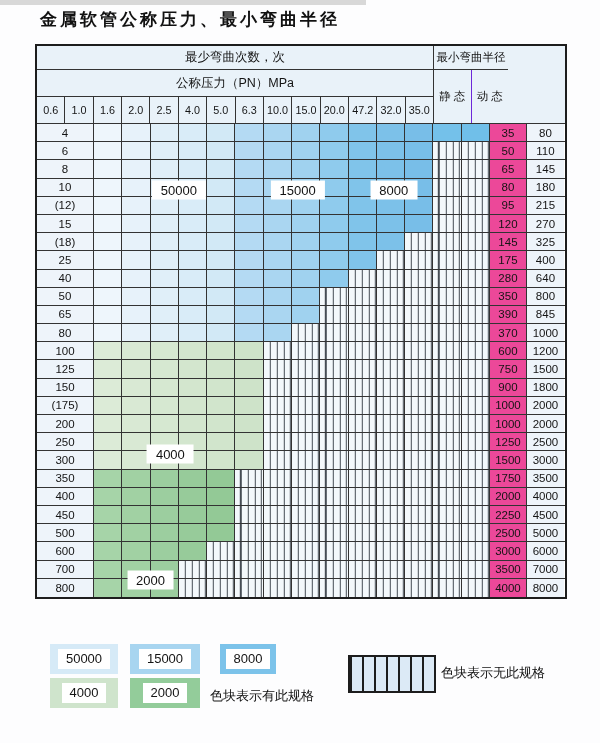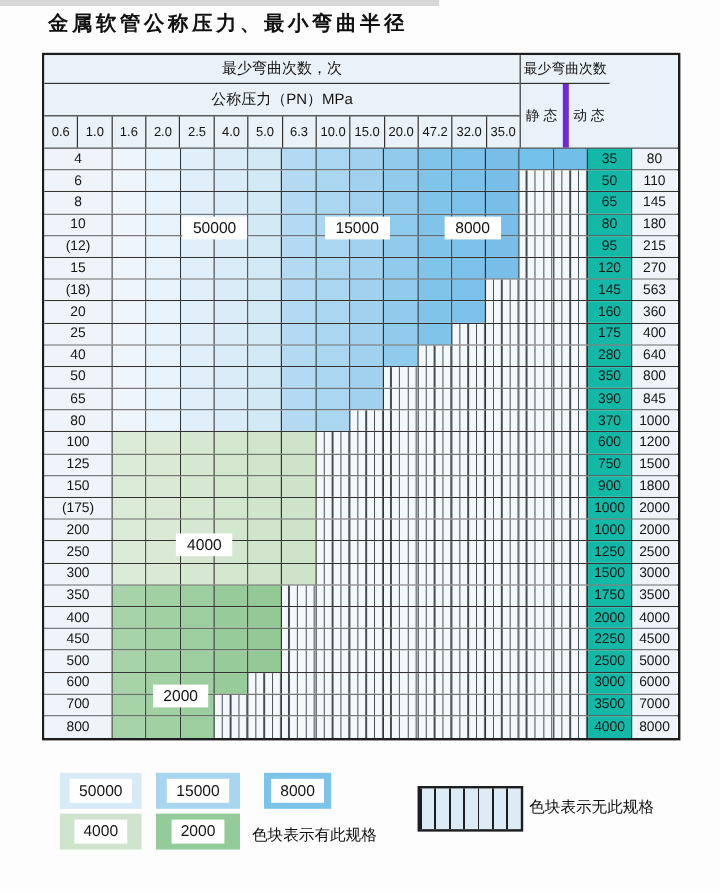--- a/index.html
+++ b/index.html
@@ -21,28 +21,28 @@
   .hdr-mid{width:396px;border-right:1px solid #333;display:flex;flex-direction:column;}
   .hdr-bend{height:23px;border-bottom:1px solid #333;display:flex;align-items:center;justify-content:center;font-size:12.5px;}
   .hdr-press{height:26px;border-bottom:1px solid #333;display:flex;align-items:center;justify-content:center;font-size:12.5px;}
   .hdr-vals{flex:1;display:flex;}
   .hdr-val{width:28.285px;border-right:1px solid #333;display:flex;align-items:center;justify-content:center;font-size:10.8px;}
   .hdr-val:last-child{border-right:none;}
   .hdr-right{width:74px;display:flex;flex-direction:column;}
   .hdr-radius{height:23px;border-bottom:1px solid #333;display:flex;align-items:center;justify-content:center;font-size:11.5px;white-space:nowrap;}
   .hdr-sd{flex:1;display:flex;}
   .hdr-static,.hdr-dynamic{width:37px;display:flex;align-items:center;justify-content:center;font-size:11.5px;}
-  .hdr-static{border-right:5px solid #6d28d9;}
+  .hdr-static{border-right:1px solid #6d28d9;}
   .tbody{position:relative;}
   .trow{display:flex;height:18.2px;box-sizing:border-box;border-bottom:1px solid #333;}
   .trow:last-child{border-bottom:none;}
   .cell{box-sizing:border-box;border-right:1px solid #333;display:flex;align-items:center;justify-content:center;font-size:11.5px;}
   .dncell{width:57px;background:#eef4fa;}
   .pcell{width:28.285px;}
-  .scell{width:37px;background:#14b8a6;}
+  .scell{width:37px;background:#ec4899;}
   .dcell{width:37px;border-right:none;background:#eef4fa;}
   .striped{
     background-color:#f3f8fb;
     background-image:repeating-linear-gradient(90deg,#454c54 0,#454c54 1px,transparent 1px,transparent 6.8px);
     background-position:5.8px 0;
   }
   .zlabel{
     position:absolute;transform:translate(-50%,-50%);background:#ffffff;
     padding:3px 9px;font-size:13px;color:#111;white-space:nowrap;line-height:1;
   }
@@ -78,21 +78,21 @@
           <div class="hdr-val">6.3</div>
           <div class="hdr-val">10.0</div>
           <div class="hdr-val">15.0</div>
           <div class="hdr-val">20.0</div>
           <div class="hdr-val">47.2</div>
           <div class="hdr-val">32.0</div>
           <div class="hdr-val">35.0</div>
         </div>
     </div>
     <div class="hdr-right">
-      <div class="hdr-radius">最少弯曲次数</div>
+      <div class="hdr-radius">最小弯曲半径</div>
       <div class="hdr-sd">
         <div class="hdr-static">静 态</div>
         <div class="hdr-dynamic">动 态</div>
       </div>
     </div>
   </div>
   <div class="tbody">
       <div class="trow">
         <div class="cell dncell">4</div>
         <div class="cell pcell" style="background: rgb(238, 246, 252);"></div>
@@ -217,40 +217,21 @@
         <div class="cell pcell" style="background: rgb(180, 218, 243);"></div>
         <div class="cell pcell" style="background: rgb(170, 214, 241);"></div>
         <div class="cell pcell" style="background: rgb(160, 210, 239);"></div>
         <div class="cell pcell" style="background: rgb(143, 203, 237);"></div>
         <div class="cell pcell" style="background: rgb(128, 196, 234);"></div>
         <div class="cell pcell" style="background: rgb(124, 193, 233);"></div>
         <div class="cell pcell striped"></div>
         <div class="cell pcell striped"></div>
         <div class="cell pcell striped"></div>
         <div class="cell scell">145</div>
-        <div class="cell dcell">563</div>
-      </div>
-      <div class="trow">
-        <div class="cell dncell">20</div>
-        <div class="cell pcell" style="background: rgb(238, 246, 252);"></div>
-        <div class="cell pcell" style="background: rgb(231, 242, 250);"></div>
-        <div class="cell pcell" style="background: rgb(224, 239, 249);"></div>
-        <div class="cell pcell" style="background: rgb(217, 236, 248);"></div>
-        <div class="cell pcell" style="background: rgb(210, 233, 246);"></div>
-        <div class="cell pcell" style="background: rgb(180, 218, 243);"></div>
-        <div class="cell pcell" style="background: rgb(170, 214, 241);"></div>
-        <div class="cell pcell" style="background: rgb(160, 210, 239);"></div>
-        <div class="cell pcell" style="background: rgb(143, 203, 237);"></div>
-        <div class="cell pcell" style="background: rgb(128, 196, 234);"></div>
-        <div class="cell pcell" style="background: rgb(124, 193, 233);"></div>
-        <div class="cell pcell striped"></div>
-        <div class="cell pcell striped"></div>
-        <div class="cell pcell striped"></div>
-        <div class="cell scell">160</div>
-        <div class="cell dcell">360</div>
+        <div class="cell dcell">325</div>
       </div>
       <div class="trow">
         <div class="cell dncell">25</div>
         <div class="cell pcell" style="background: rgb(238, 246, 252);"></div>
         <div class="cell pcell" style="background: rgb(231, 242, 250);"></div>
         <div class="cell pcell" style="background: rgb(224, 239, 249);"></div>
         <div class="cell pcell" style="background: rgb(217, 236, 248);"></div>
         <div class="cell pcell" style="background: rgb(210, 233, 246);"></div>
         <div class="cell pcell" style="background: rgb(180, 218, 243);"></div>
         <div class="cell pcell" style="background: rgb(170, 214, 241);"></div>

